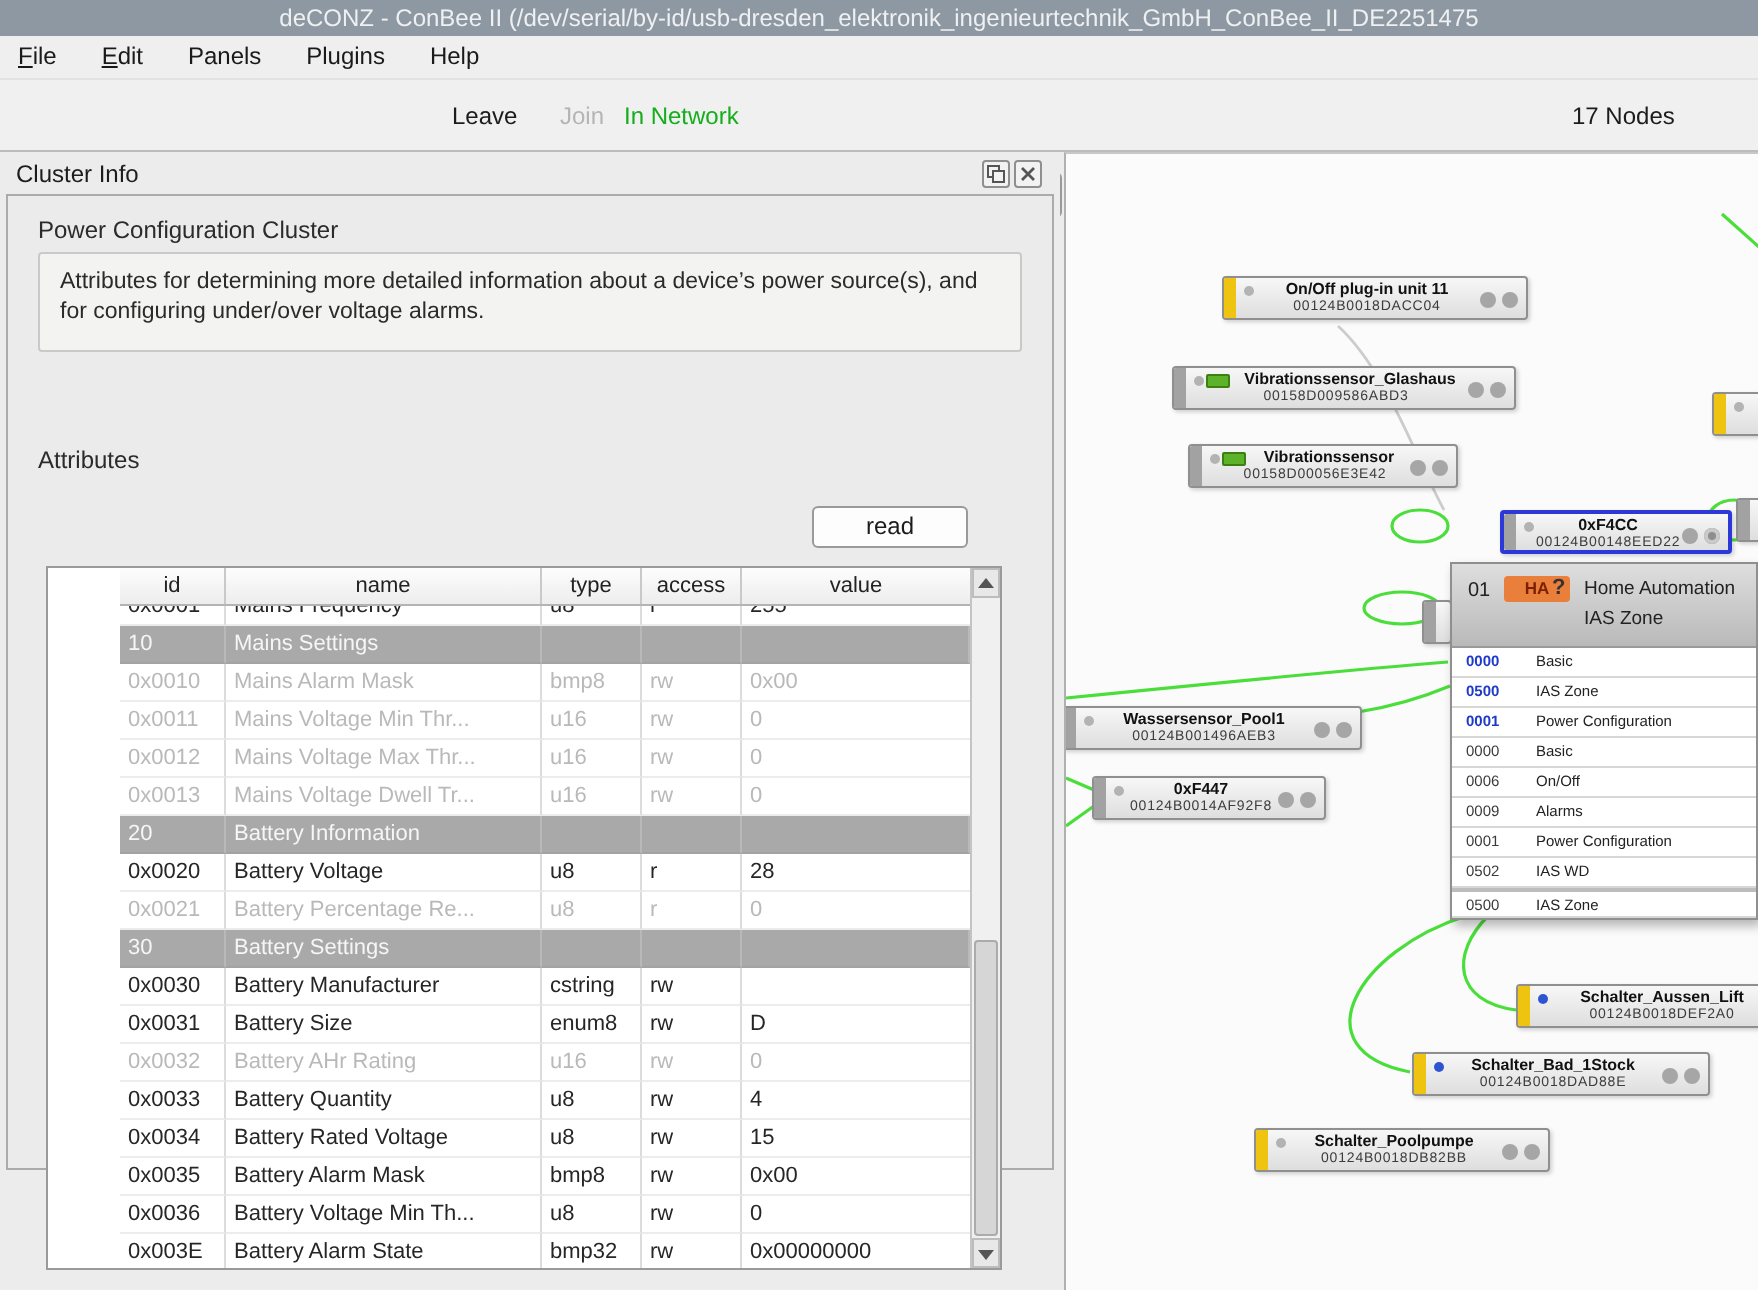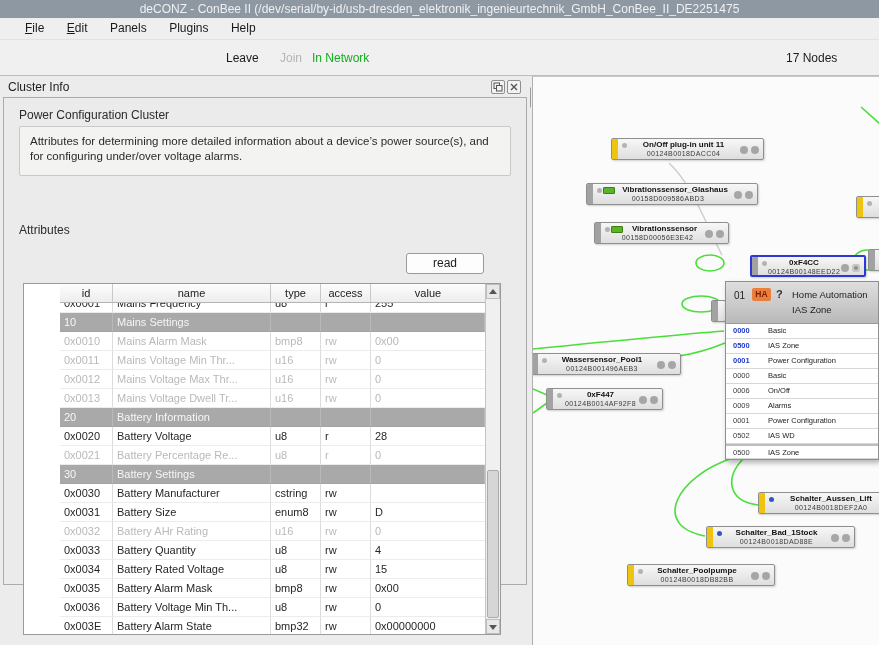--- a/index.html
+++ b/index.html
@@ -3,21 +3,21 @@
 <meta charset="utf-8">
 <style>
   * { box-sizing: border-box; margin: 0; padding: 0; }
   html,body { width:879px; height:645px; overflow:hidden; }
   body { font-family:"Liberation Sans", sans-serif; background:#ececec; position:relative; }
   #app { position:absolute; inset:0; width:879px; height:645px; overflow:hidden; }
 
   
   .titlebar { position:absolute; left:0; top:0; width:879px; height:18px; background:#8e98a2;
               color:#eef0f2; font-size:12px; line-height:18px; text-align:center; white-space:nowrap; overflow:hidden; }
-  .menubar { position:absolute; left:0; top:18px; width:879px; height:22px; background:#efefef; border-bottom:1px solid #e2e2e2;padding-left:16px; }
+  .menubar { position:absolute; left:0; top:18px; width:879px; height:22px; background:#efefef; border-bottom:1px solid #e2e2e2; }
   .menu-item { display:inline-block; padding:3px 9px; font-size:12px; color:#1a1a1a; }
   .menu-item.mn::first-letter { text-decoration:underline; }
   .toolbar { position:absolute; left:0; top:40px; width:879px; height:36px; background:#f0f0f0; border-bottom:1px solid #bcbcbc; }
   .tb-label { position:absolute; top:50%; transform:translateY(-50%); font-size:12px; color:#1c1c1c; }
   .tb-label.disabled { color:#b5b5b5; }
   .tb-label.green { color:#14ad1c; }
   .tb-btn { position:absolute; top:46px; height:23px; background:#fdfdfd; border:1px solid #9a9a9a; border-radius:3px;
             font-size:12px; color:#1c1c1c; text-align:center; line-height:21px; }
   .tb-btn.checked { background:#d9d9d9; }
   .icon-btn { position:absolute; border-radius:3px; }
@@ -86,21 +86,21 @@
   .gnode .circ.data { background:#8e8e8e; box-shadow:inset 0 0 0 2px #c9c9c9; }
   .gnode .batt { display:inline-block; position:absolute; left:16px; top:3px; width:12px; height:7px;
                  background:#5cb32a; border:1px solid #3e7f12; border-radius:1px; }
   .gnode.has-batt .nm { left:30px; }
   .gnode.sliver { border-radius:2px; }
 
   
   .ep-panel { position:absolute; background:#fff; border:1px solid #8f8f8f; box-shadow:2px 3px 5px rgba(0,0,0,.28); }
   .ep-header { height:42px; background:linear-gradient(#dedede,#b9b9b9); border-bottom:1px solid #9a9a9a; position:relative; }
   .ep-header .ep-id { position:absolute; left:8px; top:8px; font-size:10px; color:#222; }
-  .ep-header .ep-badge { position:absolute; left:26px; top:6px; width:19px; height:13px; background:#e97f3a; border-radius:2px;
+  .ep-header .ep-badge { position:absolute; left:26px; top:6px; width:33px; height:13px; background:#e97f3a; border-radius:2px;
                          color:#7b2000; font-size:8.5px; font-weight:bold; text-align:center; line-height:13px; }
   .ep-header .ep-q { position:absolute; left:50px; top:6px; font-size:11px; font-weight:bold; color:#333; }
   .ep-header .ep-profile { position:absolute; left:66px; top:7px; font-size:9.5px; color:#222; }
   .ep-header .ep-device { position:absolute; left:66px; top:22px; font-size:9.5px; color:#222; }
   .ep-row { height:15px; border-bottom:1px solid #d7d7d7; position:relative; background:#fff; }
   .ep-row.sep { border-top:2px solid #bdbdbd; }
   .ep-row .cid { position:absolute; left:7px; top:2px; font-size:7.5px; color:#3a3a3a; }
   .ep-row .cid.hl { color:#1f3ac8; font-weight:bold; }
   .ep-row .cnm { position:absolute; left:42px; top:2px; font-size:7.5px; color:#222; }
 </style>

